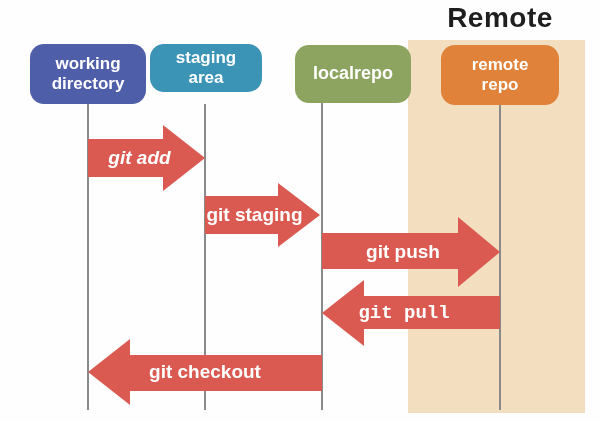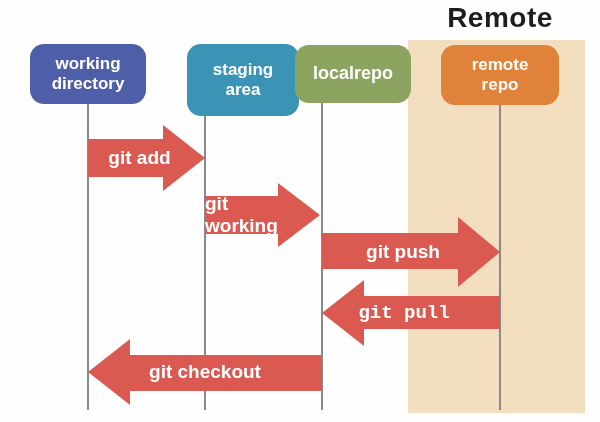--- a/index.html
+++ b/index.html
@@ -31,40 +31,40 @@
   #line-remote    { left:499px; top:105px; height:305px; }
 
   
   .node {
     position:absolute; border-radius:14px;
     display:flex; align-items:center; justify-content:center;
     color:#ffffff; font-weight:bold; font-size:17px; line-height:1.18;
     text-align:center; white-space:pre-line;
   }
   #node-working   { left:30px;  top:44px; width:116px; height:60px; }
-  #node-staging   { left:150px; top:44px; width:112px; height:72px;margin-left:37px; }
+  #node-staging   { left:150px; top:44px; width:112px; height:48px; }
   #node-localrepo { left:267px; top:45px; width:116px; height:58px; font-size:18px; }
   #node-remote    { left:441px; top:45px; width:118px; height:60px; }
 
   
   .arrow { position:absolute; }
   .arrow .shaft { position:absolute; background:#da5a52; }
   .arrow .head  { position:absolute; width:0; height:0; }
   .arrow .label {
     position:absolute; inset:0;
     display:flex; align-items:center; justify-content:center;
     color:#ffffff; font-weight:bold; font-size:19px;
   }
 
   #arrow-add { left:88px; top:125px; width:117px; height:66px; }
   #arrow-add .shaft { left:0; top:14px; width:75px; height:38px; }
   #arrow-add .head  { left:75px; top:0;
     border-top:33px solid transparent; border-bottom:33px solid transparent;
     border-left:42px solid #da5a52; }
-  #arrow-add .label { padding-right:14px; }
+  #arrow-add .label { padding-right:14px;font-style:italic; }
 
   #arrow-commit { left:205px; top:183px; width:115px; height:64px; }
   #arrow-commit .shaft { left:0; top:13px; width:73px; height:38px; }
   #arrow-commit .head  { left:73px; top:0;
     border-top:32px solid transparent; border-bottom:32px solid transparent;
     border-left:42px solid #da5a52; }
   #arrow-commit .label { padding-right:16px; }
 
   #arrow-push { left:322px; top:217px; width:178px; height:70px; }
   #arrow-push .shaft { left:0; top:16px; width:136px; height:36px; }
@@ -110,21 +110,21 @@
 
   <div class="arrow" id="arrow-add">
     <div class="shaft"></div>
     <div class="head"></div>
     <div class="label">git add</div>
   </div>
 
   <div class="arrow" id="arrow-commit">
     <div class="shaft"></div>
     <div class="head"></div>
-    <div class="label">git working</div>
+    <div class="label">git staging</div>
   </div>
 
   <div class="arrow" id="arrow-push">
     <div class="shaft"></div>
     <div class="head"></div>
     <div class="label">git push</div>
   </div>
 
   <div class="arrow" id="arrow-pull">
     <div class="shaft"></div>

